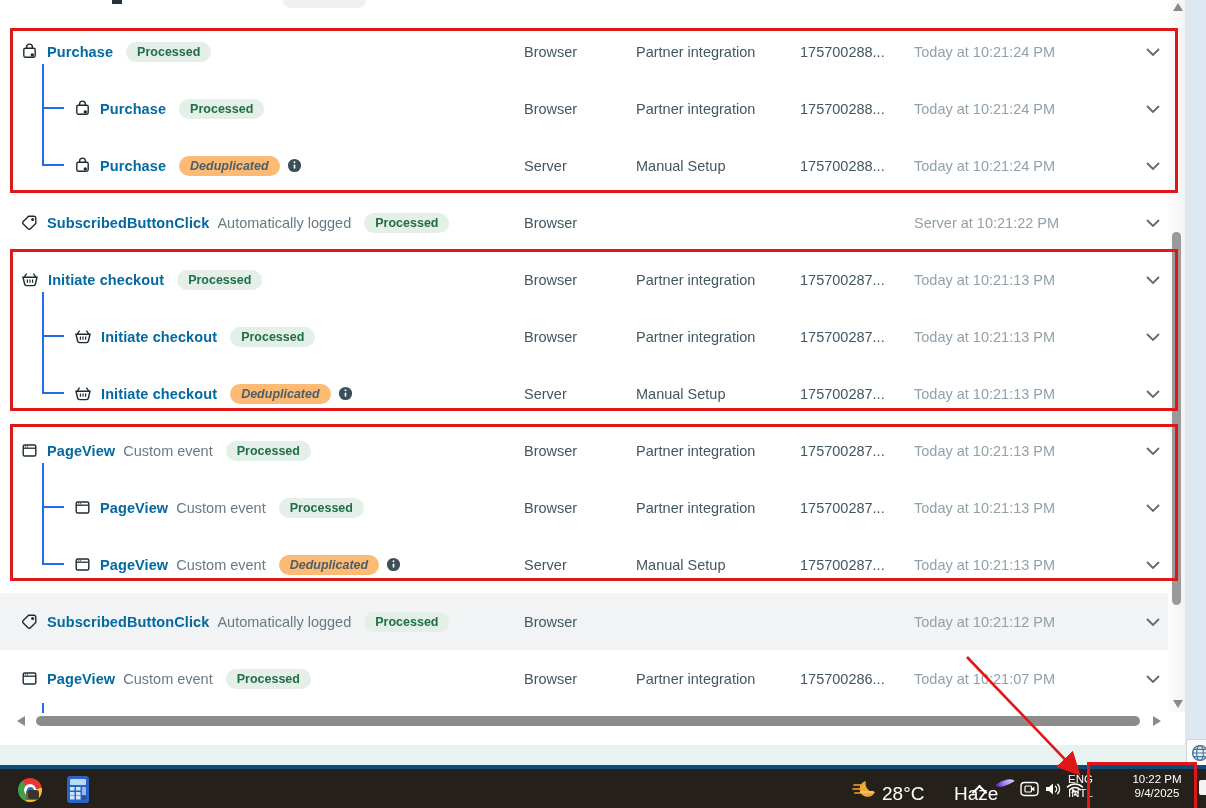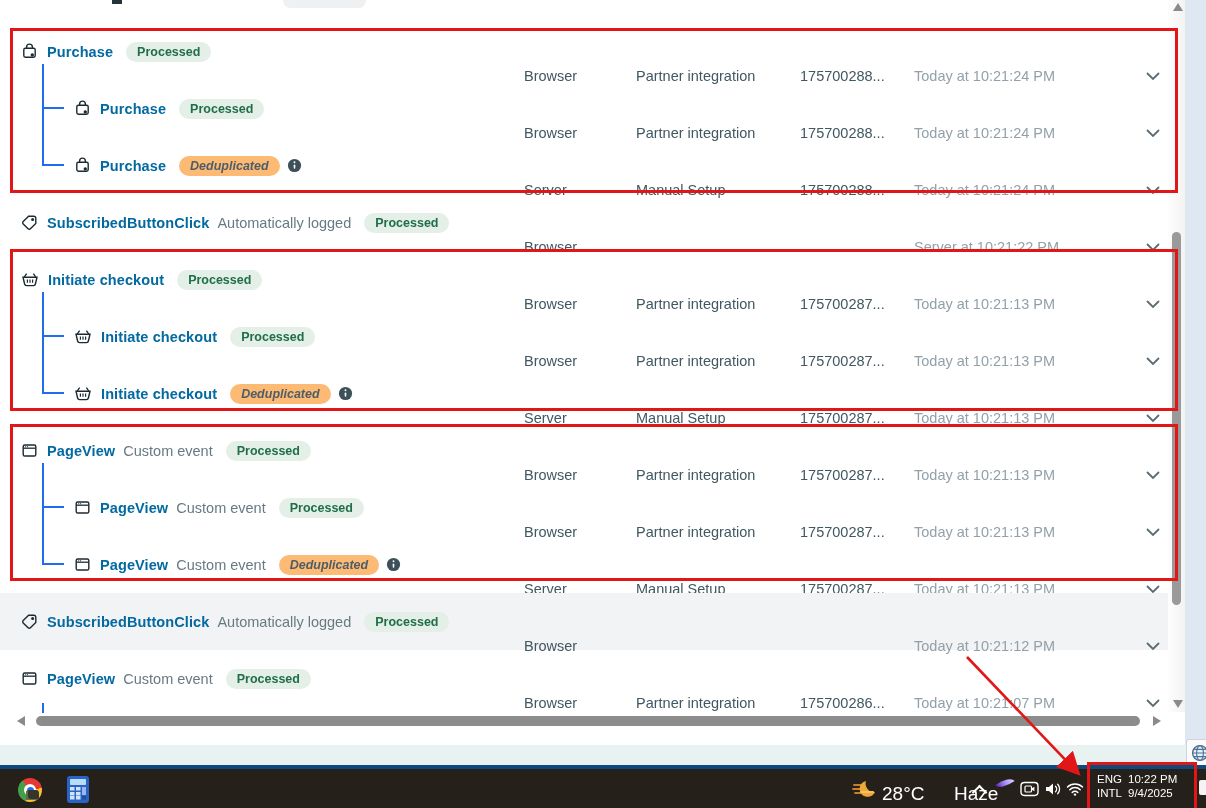--- a/index.html
+++ b/index.html
@@ -12,21 +12,21 @@
   .row.shaded{background:#f2f3f4;}
   .leftc{position:absolute;top:50%;transform:translateY(-50%);display:flex;align-items:center;}
   .l0{left:21px;} .l1{left:74px;}
   .evicon{display:inline-flex;margin-right:9px;}
   .name{font-weight:bold;font-size:14.5px;color:#0369a1;letter-spacing:.1px;}
   .qualifier{font-size:14.5px;color:#677a84;margin-left:8px;}
   .badge{font-size:12.5px;font-weight:bold;padding:3px 11px;border-radius:11px;margin-left:13px;white-space:nowrap;}
   .badge.processed{background:#e4efe8;color:#1f6e48;}
   .badge.dedup{background:#fdba74;color:#4e5e68;font-style:italic;}
   .infoic{display:inline-flex;margin-left:7px;}
-  .cell{position:absolute;top:50%;transform:translateY(-50%);font-size:14.5px;color:#415761;white-space:nowrap;margin-top:24px;}
+  .cell{position:absolute;top:50%;transform:translateY(-50%);font-size:14.5px;color:#415761;white-space:nowrap;}
   .conn{left:524px;} .setup{left:636px;} .id{left:800px;}
   .time{left:914px;color:#92a1a9;}
   .chev{left:1146px;cursor:pointer;}
   
   .child::before{content:"";position:absolute;left:42px;width:0;border-left:2.5px solid #1f6ced;}
   .child.first::before{top:-16px;height:45px;}
   .child.second::before{top:-29px;height:58px;}
   .child::after{content:"";position:absolute;left:42px;top:27px;width:22px;border-top:2.5px solid #1f6ced;}
 
   
@@ -65,22 +65,22 @@
       background:
         linear-gradient(#cfe4fa,#cfe4fa) 0 0/4.5px 3.5px no-repeat, linear-gradient(#cfe4fa,#cfe4fa) 5.7px 0/4.5px 3.5px no-repeat, linear-gradient(#9db8e8,#9db8e8) 11.5px 0/4.5px 8px no-repeat,
         linear-gradient(#cfe4fa,#cfe4fa) 0 4.7px/4.5px 3.5px no-repeat, linear-gradient(#cfe4fa,#cfe4fa) 5.7px 4.7px/4.5px 3.5px no-repeat,
         linear-gradient(#cfe4fa,#cfe4fa) 0 9.4px/4.5px 3.5px no-repeat, linear-gradient(#cfe4fa,#cfe4fa) 5.7px 9.4px/4.5px 3.5px no-repeat, linear-gradient(#1d4fa3,#1d4fa3) 11.5px 9.4px/4.5px 3.5px no-repeat;}
 
   .weather{left:852px;top:779px;width:26px;height:20px;}
   .tb-text{position:absolute;color:#ffffff;font-size:19px;top:783px;}
   .trayup{position:absolute;left:974px;top:787px;width:9px;height:9px;border-left:2px solid #fff;border-top:2px solid #fff;transform:rotate(45deg);cursor:pointer;}
   .feather{position:absolute;left:996px;top:779px;width:18px;height:8px;border-radius:0 100% 0 100%;
            background:linear-gradient(100deg,#5b21b6,#a78bfa,#ddd6fe);transform:rotate(-35deg);cursor:pointer;}
-  .lang{position:absolute;left:1097px;top:772px;color:#fff;font-size:11.5px;line-height:14px;cursor:pointer;}
-  .clock{position:absolute;left:1128px;top:772px;width:58px;color:#fff;font-size:11.5px;line-height:14px;text-align:left;cursor:pointer;}
+  .lang{position:absolute;left:1068px;top:772px;color:#fff;font-size:11.5px;line-height:14px;cursor:pointer;}
+  .clock{position:absolute;left:1128px;top:772px;width:58px;color:#fff;font-size:11.5px;line-height:14px;text-align:center;cursor:pointer;}
   .action-partial{position:absolute;left:1199px;top:780px;width:10px;height:15px;background:#f4f4f4;border-radius:2px 0 0 2px;}
 
   .globe-pop{position:absolute;left:1186px;top:739px;width:26px;height:27px;background:#fbfbfb;border:1px solid #cdd5dc;border-radius:3px;}
 
   
   .ann{position:absolute;border:3px solid #e11616;box-sizing:border-box;pointer-events:none;z-index:9;}
   .arrow-layer{position:absolute;left:0;top:0;width:1206px;height:808px;pointer-events:none;z-index:9;}
 </style>
 </head>
 <body>

